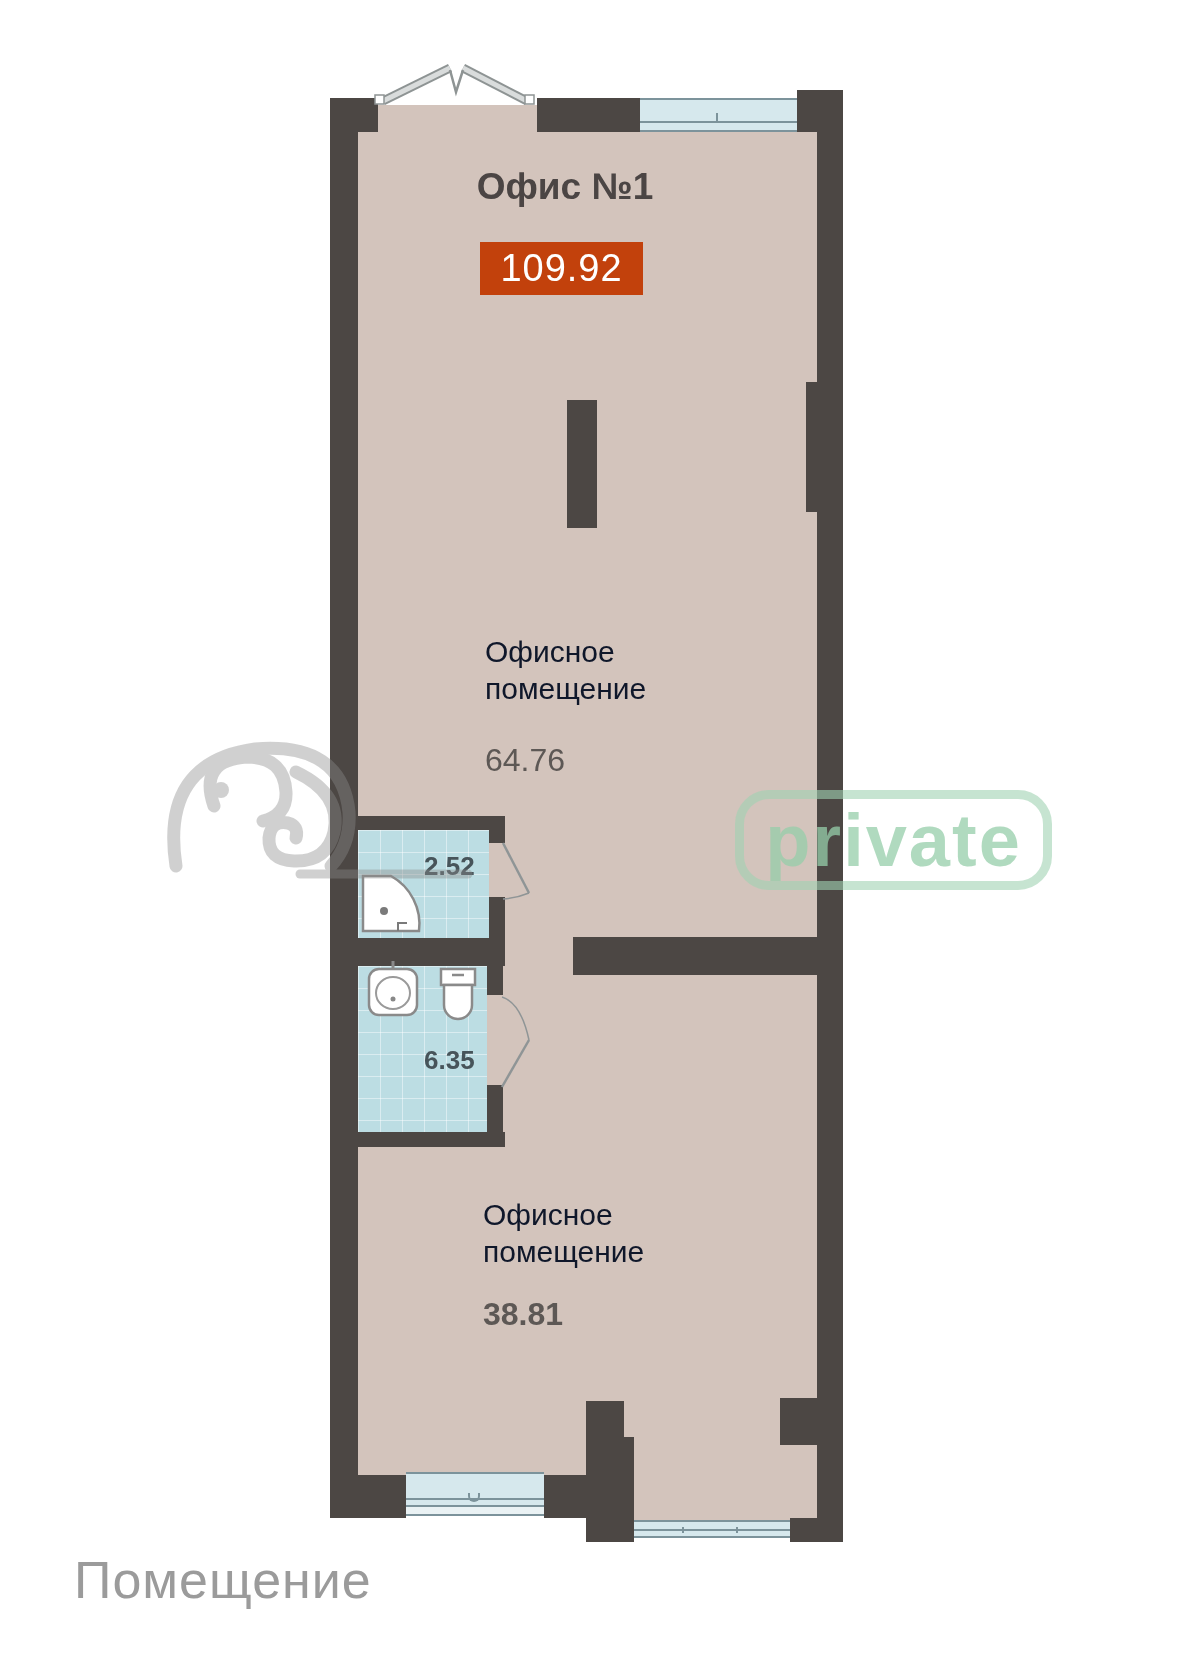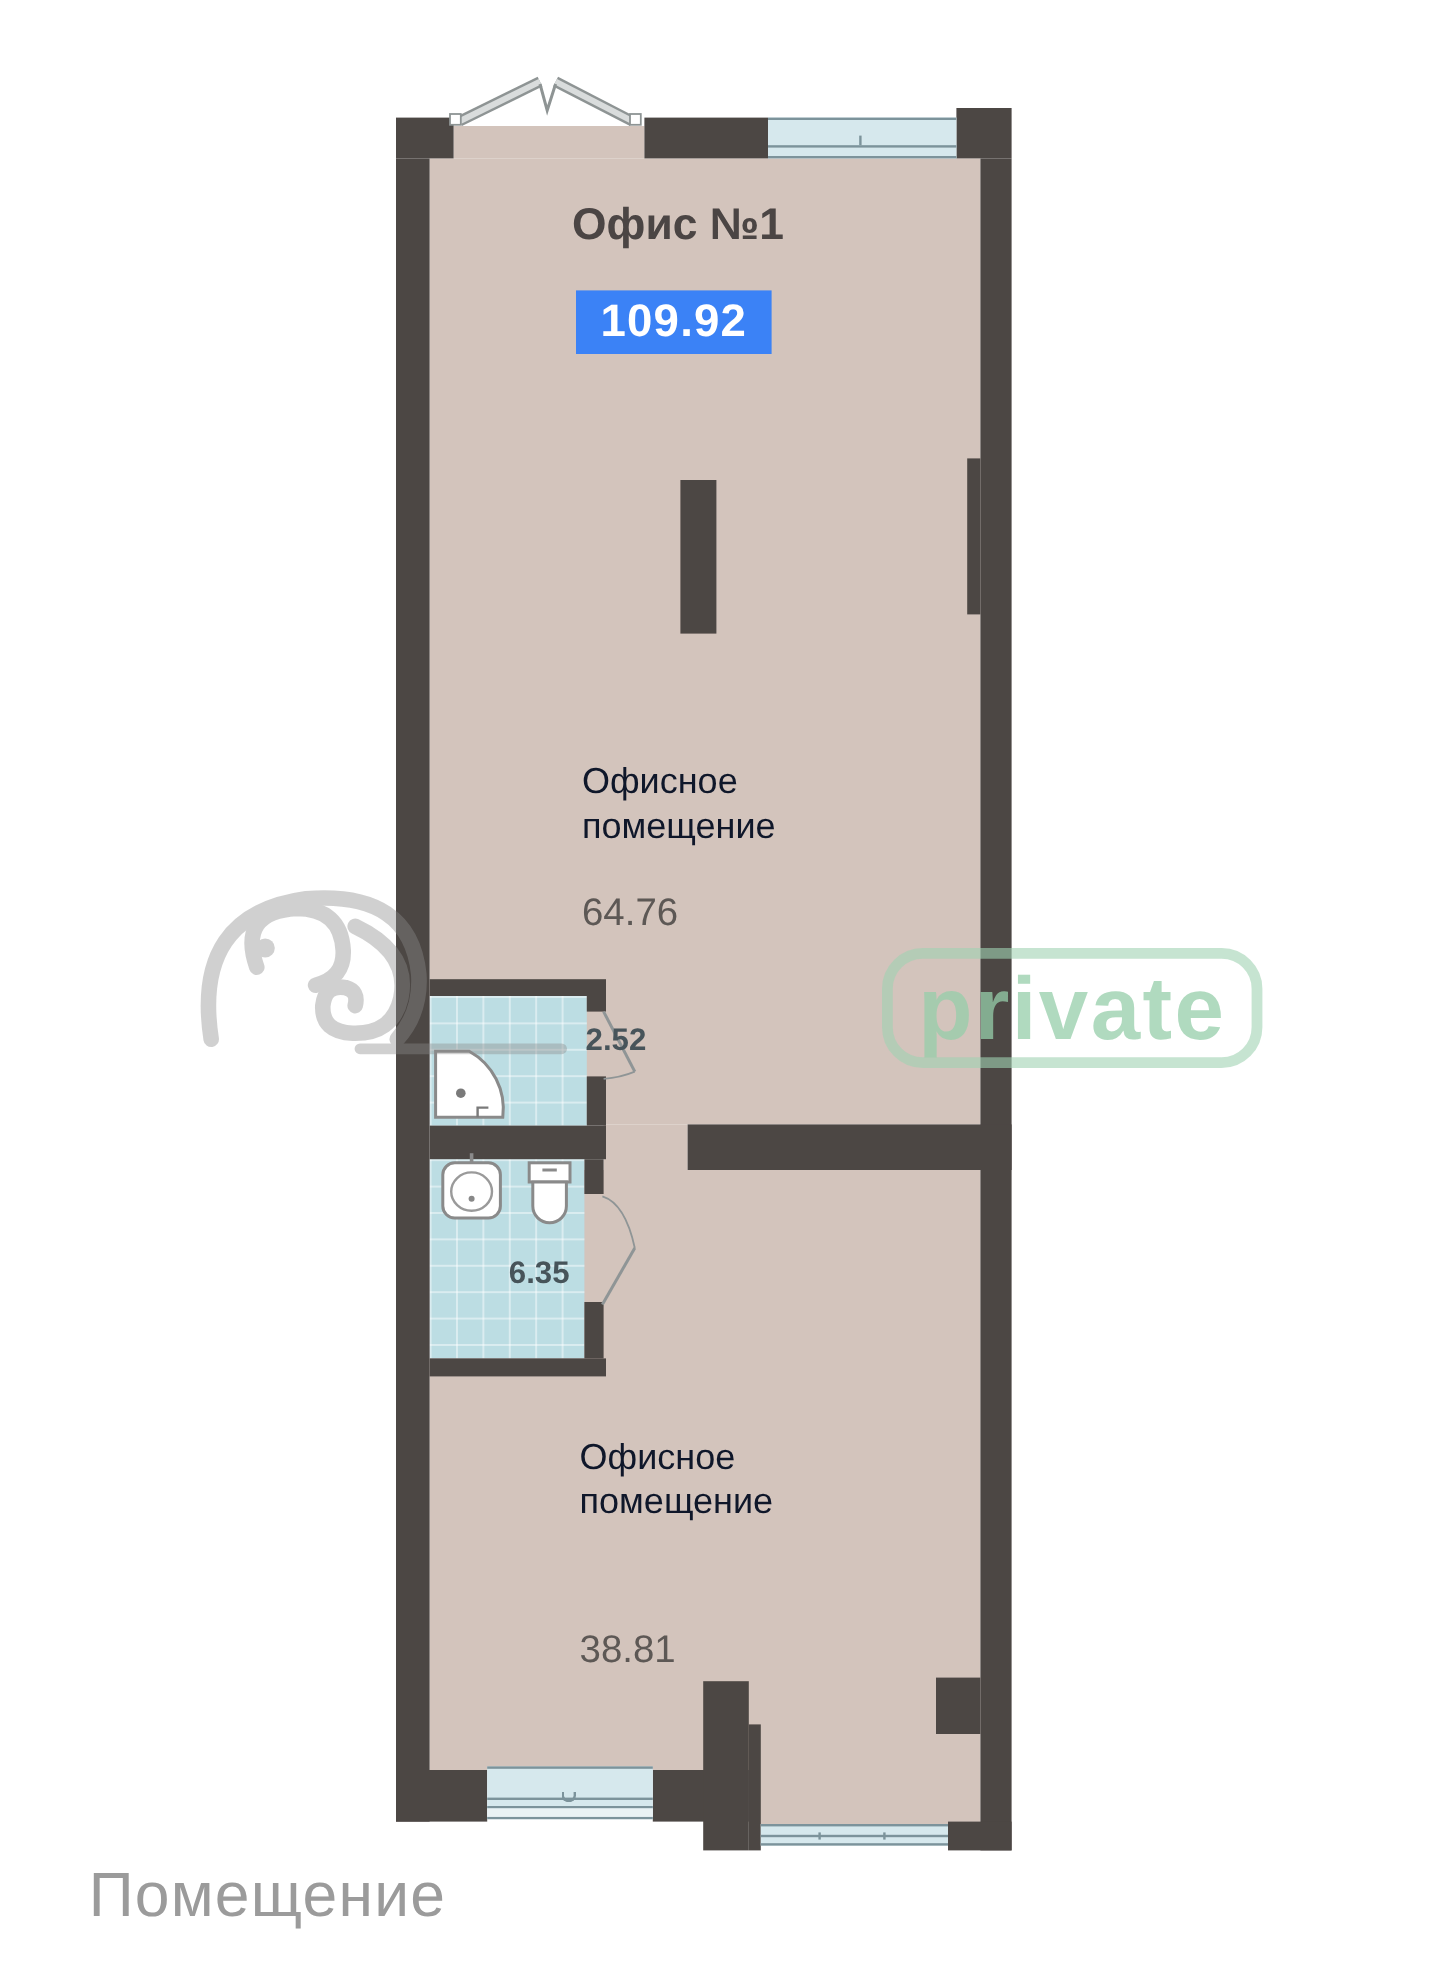--- a/index.html
+++ b/index.html
@@ -11,21 +11,21 @@
         background-image:linear-gradient(to right, rgba(255,255,255,.45) 1.5px, transparent 1.5px),
                          linear-gradient(to bottom, rgba(255,255,255,.45) 1.5px, transparent 1.5px);
         background-size:22px 22px;}
   .wall{position:absolute;background:#4c4744;}
   .win{position:absolute;background:#d6e8ed;border-top:2px solid #7c939b;border-bottom:2px solid #7c939b;box-sizing:border-box;}
   .win-line{position:absolute;left:0;right:0;height:2px;background:#7c939b;}
   .win-tick{position:absolute;width:2px;height:8px;background:#7c939b;}
   .win-handle{position:absolute;width:12px;height:9px;border:2px solid #7c939b;border-top:none;
               border-radius:0 0 6px 6px;background:transparent;box-sizing:border-box;}
   .title{position:absolute;color:#4b4544;font-size:37px;font-weight:700;text-align:center;}
-  .badge{position:absolute;background:#3b82f6;color:#ffffff;font-size:38px;font-weight:700;
+  .badge{position:absolute;background:#c2410c;color:#ffffff;font-size:38px;font-weight:400;
          display:flex;align-items:center;justify-content:center;letter-spacing:1px;}
   .room-label{position:absolute;color:#0f172a;font-size:30px;font-weight:500;line-height:37px;}
   .room-area{position:absolute;color:#5d5855;font-size:32px;font-weight:500;}
   .bath-area{position:absolute;color:#47545a;font-size:26px;font-weight:700;}
   .wm-brand{position:absolute;left:362px;top:800px;font-size:98px;font-weight:700;
             color:rgba(120,120,120,0.40);letter-spacing:1px;}
   .wm-badge{position:absolute;left:735px;top:790px;width:317px;height:100px;box-sizing:border-box;
             border:9px solid rgba(160,210,178,0.60);border-radius:34px;
             display:flex;align-items:center;justify-content:center;}
   .wm-badge span{font-size:74px;font-weight:600;color:rgba(150,205,170,0.75);letter-spacing:2px;}
@@ -122,26 +122,26 @@
     </g>
   </svg>
 
   <div class="title z5" style="left:450px;top:166px;width:230px;">Офис №1</div>
   <div class="badge z5" style="left:480px;top:242px;width:163px;height:53px;">109.92</div>
 
   <div class="room-label z5" style="left:485px;top:633px;">Офисное</div>
   <div class="room-label z5" style="left:485px;top:670px;">помещение</div>
   <div class="room-area z5" style="left:485px;top:742px;">64.76</div>
 
-  <div class="bath-area z5" style="left:448px;top:851px;padding-left:40px;">2.52</div>
+  <div class="bath-area z5" style="left:424px;top:851px;">2.52</div>
   <div class="bath-area z5" style="left:424px;top:1045px;">6.35</div>
 
   <div class="room-label z5" style="left:483px;top:1196px;">Офисное</div>
   <div class="room-label z5" style="left:483px;top:1233px;">помещение</div>
-  <div class="room-area z5" style="left:483px;top:1356px;">38.81</div>
+  <div class="room-area z5" style="left:483px;top:1296px;font-weight:bold;">38.81</div>
 
   <svg class="abs z6" width="1200" height="1657" viewBox="0 0 1200 1657" style="left:0;top:0;pointer-events:none;">
     <g stroke="#8c8c8c" opacity="0.40" fill="none" stroke-width="13" stroke-linecap="round">
       <path d="M176,866 Q160,762 255,749 Q342,742 349,812 Q351,844 331,866"></path>
       <path d="M214,806 Q198,760 247,757 Q284,757 286,792 Q287,815 263,821"></path>
       <circle cx="221" cy="790" r="8" fill="#8c8c8c" stroke="none"></circle>
       <path d="M296,772 Q342,794 334,832 Q327,862 294,861 Q268,860 269,838 Q271,820 288,823 Q299,826 296,838"></path>
       <path d="M300,874 L468,874" stroke-width="9"></path>
     </g>
   </svg>

